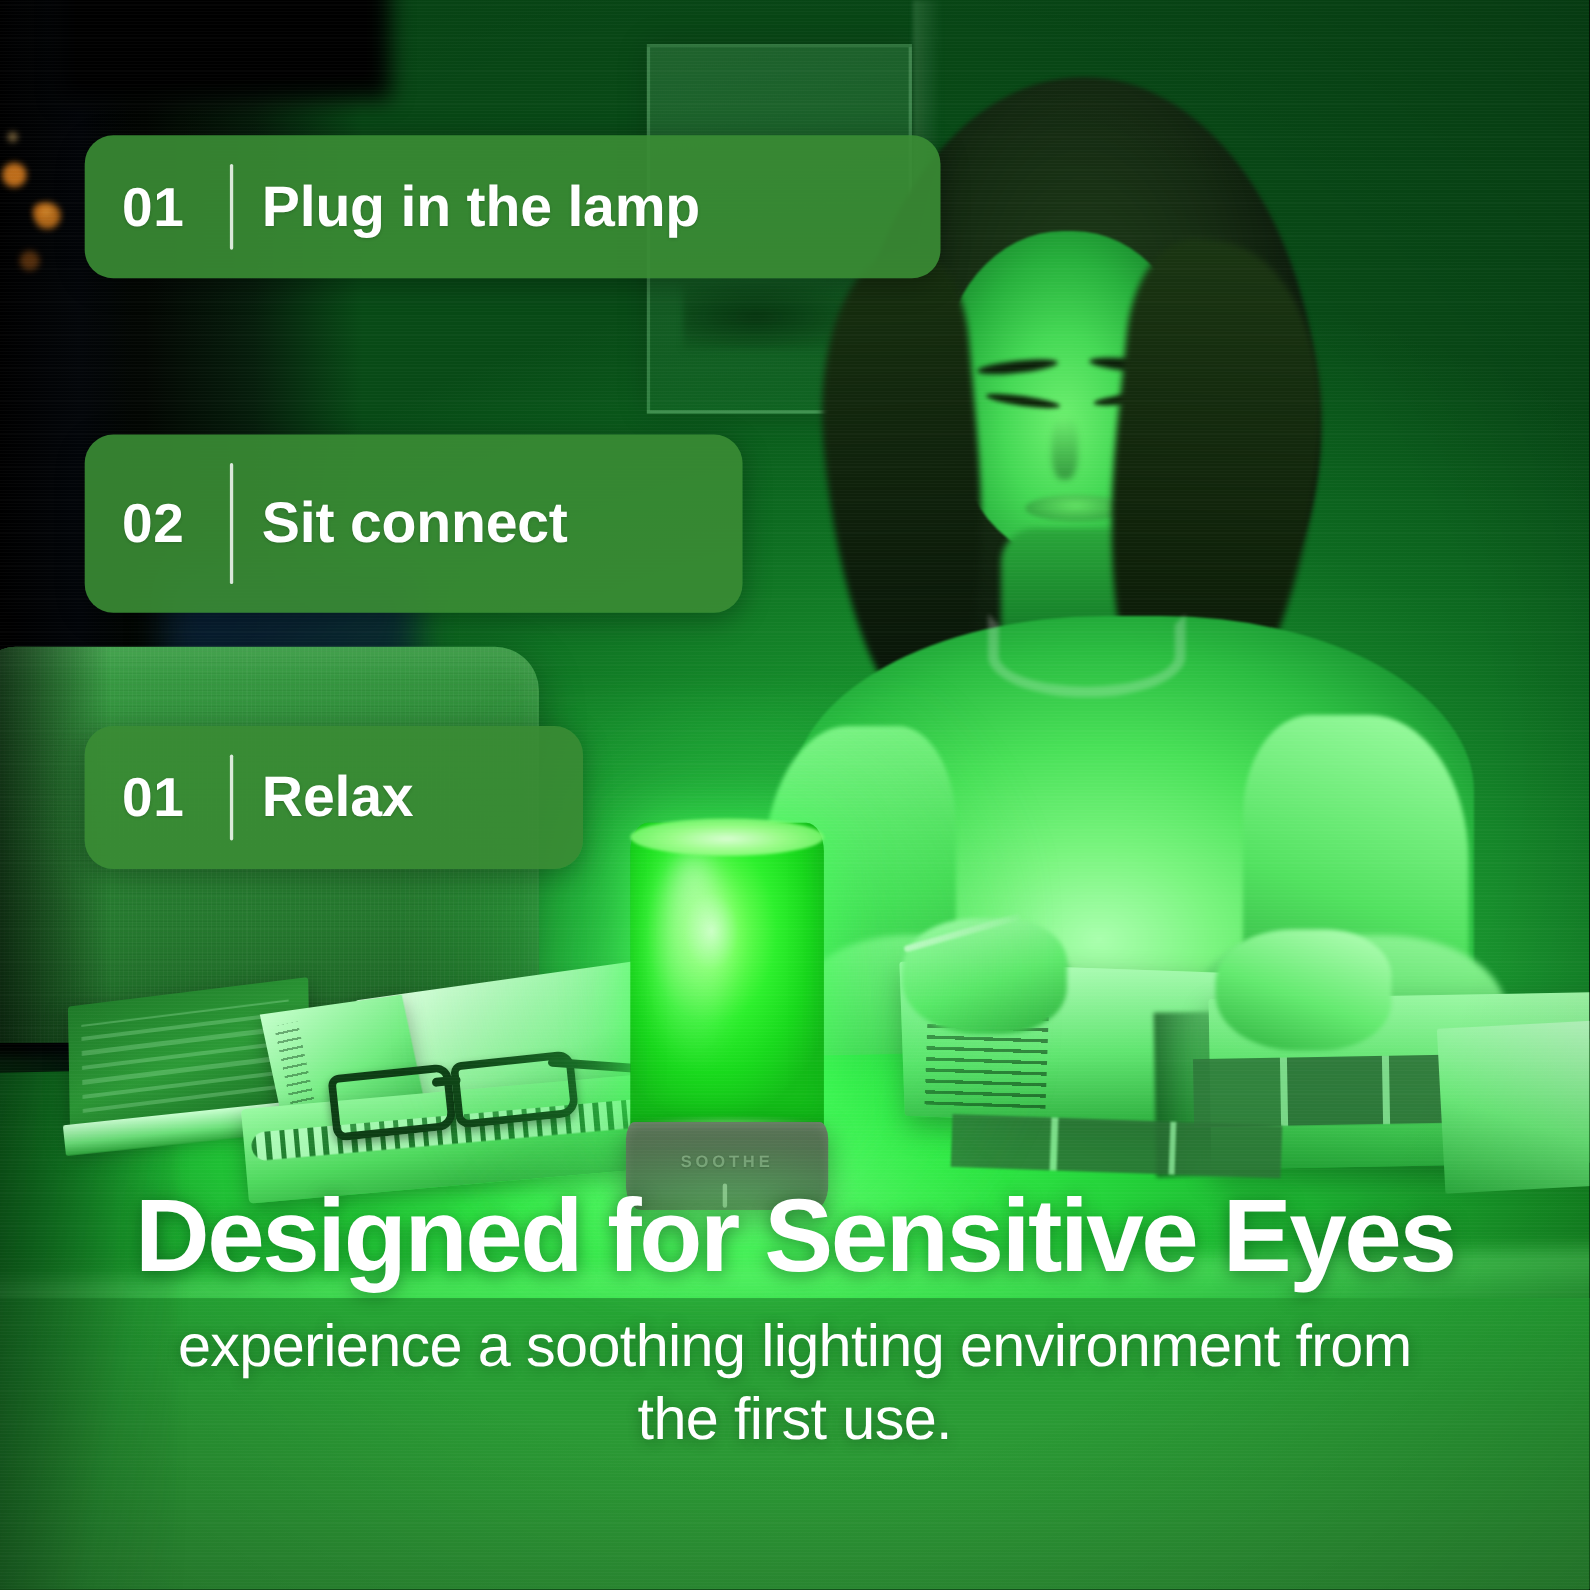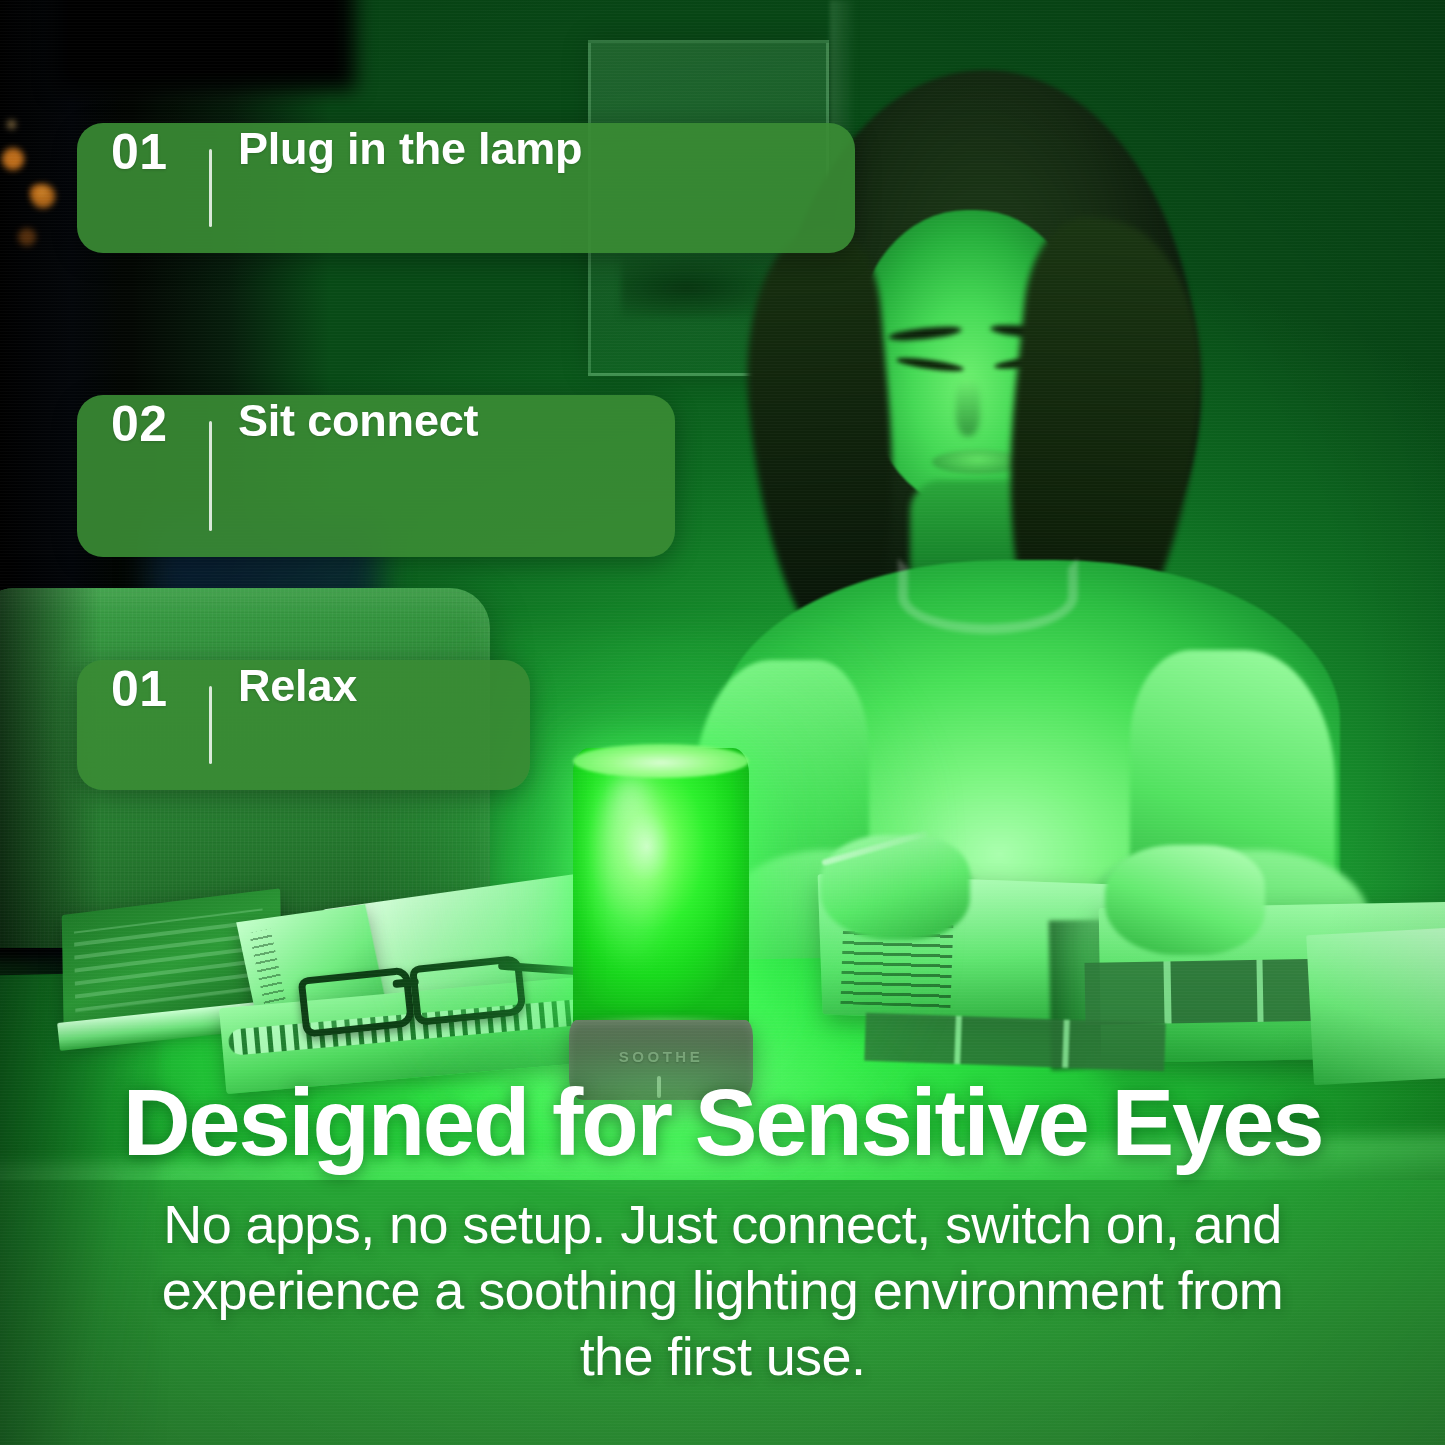--- a/index.html
+++ b/index.html
@@ -345,37 +345,37 @@
     background:rgba(225,245,220,.5);border-radius:2px;
   }
   .lamp-floorglow{
     position:absolute;left:-150px;top:300px;width:500px;height:140px;
     background:radial-gradient(ellipse at 50% 40%, rgba(120,255,130,.5), transparent 70%);
     filter:blur(18px);
   }
 
   
   .pill{
-    position:absolute;display:flex;align-items:flex-start;
+    position:absolute;display:flex;align-items:center;
     background:rgba(57,139,52,.92);
     border-radius:26px;
     box-shadow:0 6px 26px rgba(0,0,0,.3);
     padding:0 34px;
   }
   .pill-num{
     color:#fff;font-weight:700;font-size:50px;letter-spacing:0.5px;
     min-width:92px;text-align:left;
     text-shadow:0 1px 3px rgba(0,0,0,.18);
   }
   .pill-sep{
     width:3px;align-self:stretch;margin:26px 26px 26px 6px;
     background:rgba(255,255,255,.82);border-radius:2px;
   }
   .pill-label{
-    color:#fff;font-weight:700;font-size:45px;letter-spacing:-0.2px;
+    color:#fff;font-weight:700;font-size:52px;letter-spacing:-0.2px;
     text-shadow:0 1px 3px rgba(0,0,0,.18);white-space:nowrap;
   }
   #pill-0{left:77px;top:123px;width:710px;height:130px;}
   #pill-1{left:77px;top:395px;width:530px;height:162px;}
   #pill-2{left:77px;top:660px;width:385px;height:130px;}
 
   
   .headline{
     position:absolute;left:0;right:0;top:1076px;text-align:center;
     color:#fff;font-size:94px;font-weight:700;letter-spacing:-2.2px;
@@ -511,18 +511,17 @@
   </div>
 
   <div class="pill" id="pill-2">
     <div class="pill-num">01</div>
     <div class="pill-sep"></div>
     <div class="pill-label">Relax</div>
   </div>
 
   <div class="headline">Designed for Sensitive Eyes</div>
   <div class="subtext">
-    <span class="ln">No apps, no setup. Just connect, switch on, and</span>
     <span class="ln">experience a soothing lighting environment from</span>
     <span class="ln">the first use.</span>
   </div>
 
 </div>
 
 </body></html>

